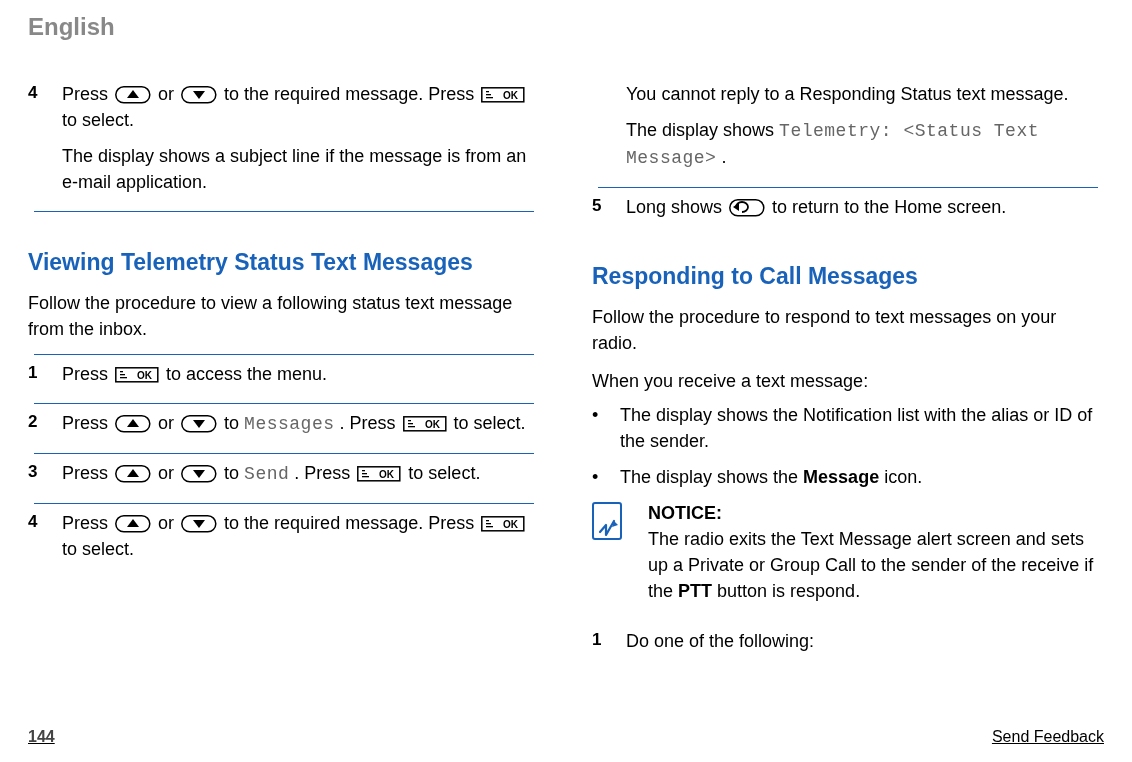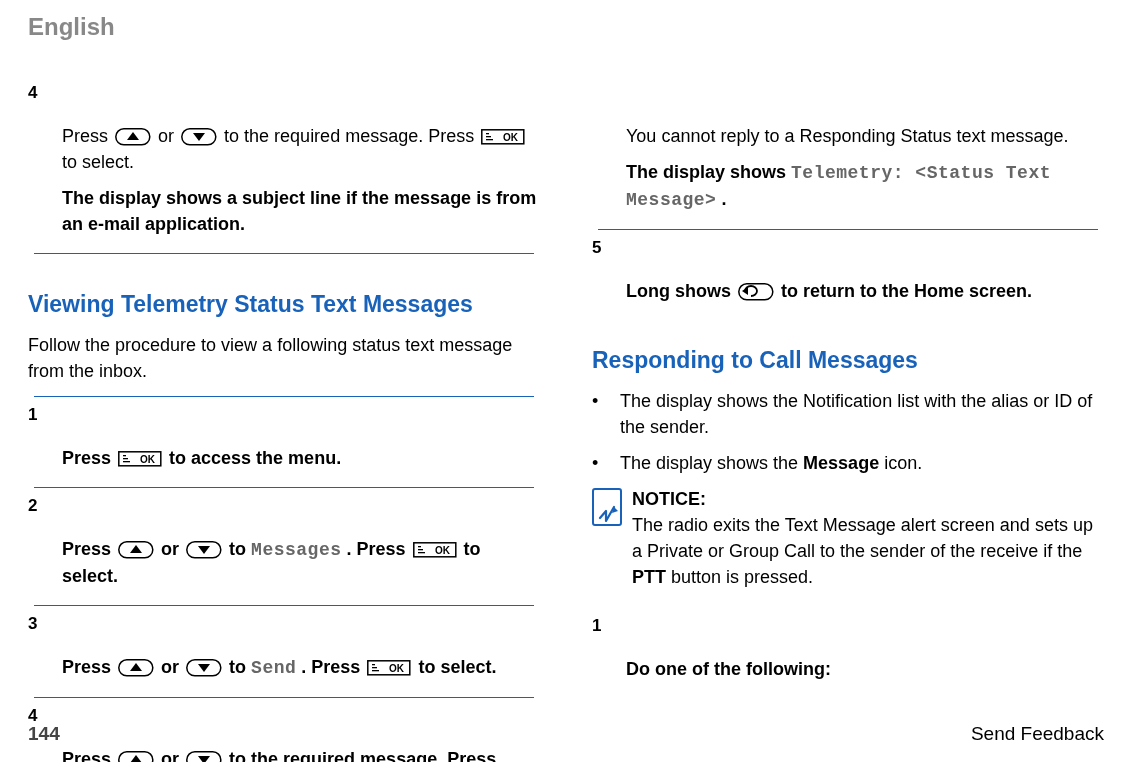--- a/index.html
+++ b/index.html
@@ -42,27 +42,26 @@
     .step-num {
       width: 34px;
       font-weight: bold;
       font-size: 17px;
       flex-shrink: 0;
       padding-right: 6px;
     }
 
     .step-body {
       flex: 1;
-      margin-top: 42px;
     }
 
     .step-body p {
       margin-bottom: 10px;
     }
-    .step-body p:last-child { margin-bottom: 0; font-weight: bold; }
+    .step-body p:last-child { margin-bottom: 0; }
 
     .hr-step {
       border: none;
       border-top: 1.5px solid #1862ba;
       margin: 0 6px 0 6px;
     }
 
     .section-title {
       color: #1862ba;
       font-weight: bold;
@@ -86,34 +85,35 @@
       font-family: "Courier New", monospace;
       color: #666;
       letter-spacing: 0.5px;
     }
 
     ul.bullets { list-style: none; margin: 8px 0 10px 0; }
     ul.bullets li { display: flex; margin-bottom: 10px; }
     ul.bullets li .bullet { width: 28px; text-align: left; }
     ul.bullets li .litxt { flex: 1; }
 
-    .notice-row { display: flex; gap: 10px; margin-top: 8px; }
+    .notice-row { display: flex; gap: 26px; margin-top: 8px; }
     .notice-icon { flex-shrink: 0; padding-top: 2px; }
     .notice-body { flex: 1; }
     .notice-label { font-weight: bold; }
 
     .footer {
       position: absolute;
       bottom: 14px;
       left: 28px;
       right: 28px;
       display: flex;
       justify-content: space-between;
       align-items: center;
-      font-size: 19px;
+      font-size: 16px;
+      text-decoration: underline;
     }
 
     .page-num { font-weight: bold; color: #444; }
     .feedback-link { color: #000000; text-decoration: none; cursor: pointer; }
   </style>
 </head>
 <body>
 
 <svg width="0" height="0" style="position:absolute">
   <defs>
@@ -313,20 +313,22 @@
               <svg width="36" height="18">
                 <use href="#btn-back"></use>
               </svg>
             </span>
           <span> to return to the Home screen.</span>
         </p>
       </div>
     </div>
 
     <h2 class="section-title">Responding to Call Messages</h2>
+    <p class="section-intro">Follow the procedure to respond to text messages on your radio.</p>
+    <p>When you receive a text message:</p>
 
     <ul class="bullets">
       <li>
         <span class="bullet">•</span>
         <span class="litxt">The display shows the Notification list with the alias or ID of the sender.</span>
       </li>
       <li>
         <span class="bullet">•</span>
         <span class="litxt">The display shows the <b>Message</b> icon.</span>
       </li>
@@ -334,21 +336,21 @@
 
     <div class="notice-row">
       <div class="notice-icon">
         <svg width="30" height="38">
             <use href="#notice-icon"></use>
           </svg>
       </div>
       <div class="notice-body">
         <div class="notice-label">NOTICE:</div>
         <div>
-          <span>The radio exits the Text Message alert screen and sets up a Private or Group Call to the sender of the receive if the </span><b>PTT</b><span> button is pressed.</span>
+          <span>The radio exits the Text Message alert screen and sets up a Private or Group Call to the sender of the receive if the </span><b>PTT</b><span> button is respond.</span>
         </div>
       </div>
     </div>
 
     <div class="step" style="margin-top:18px">
       <div class="step-num">1</div>
       <div class="step-body">
         <p>Do one of the following:</p>
       </div>
     </div>

